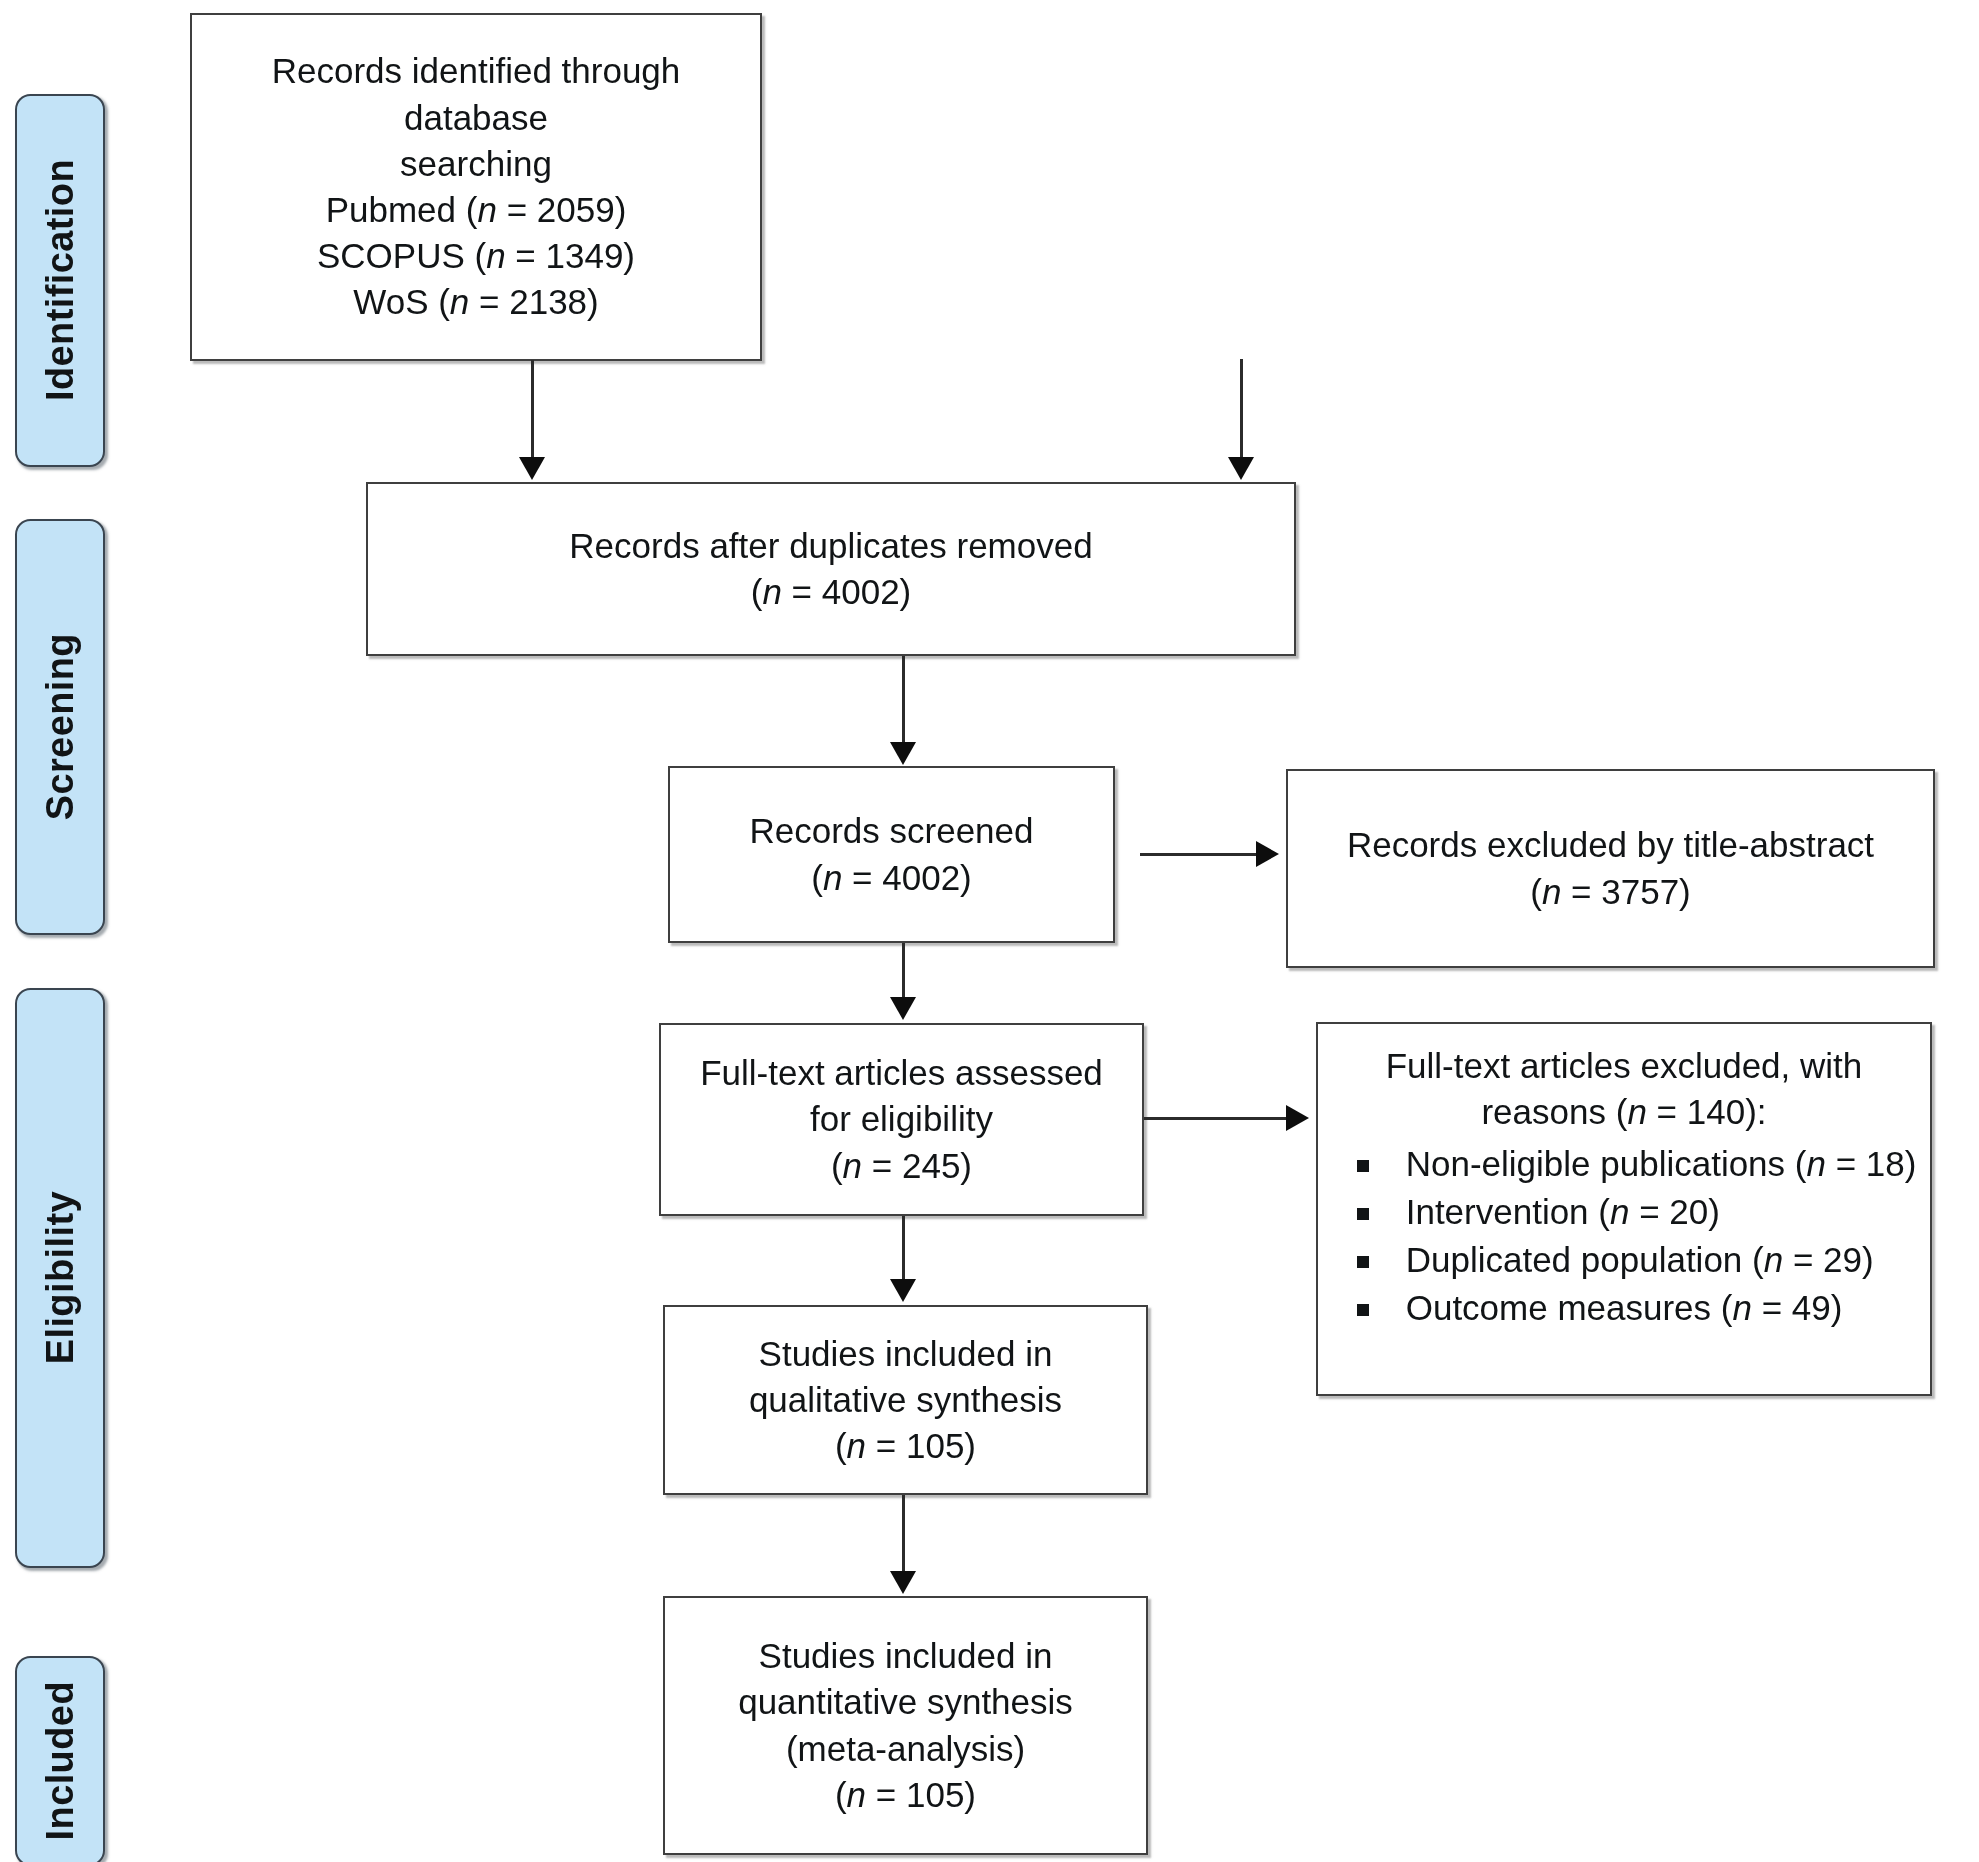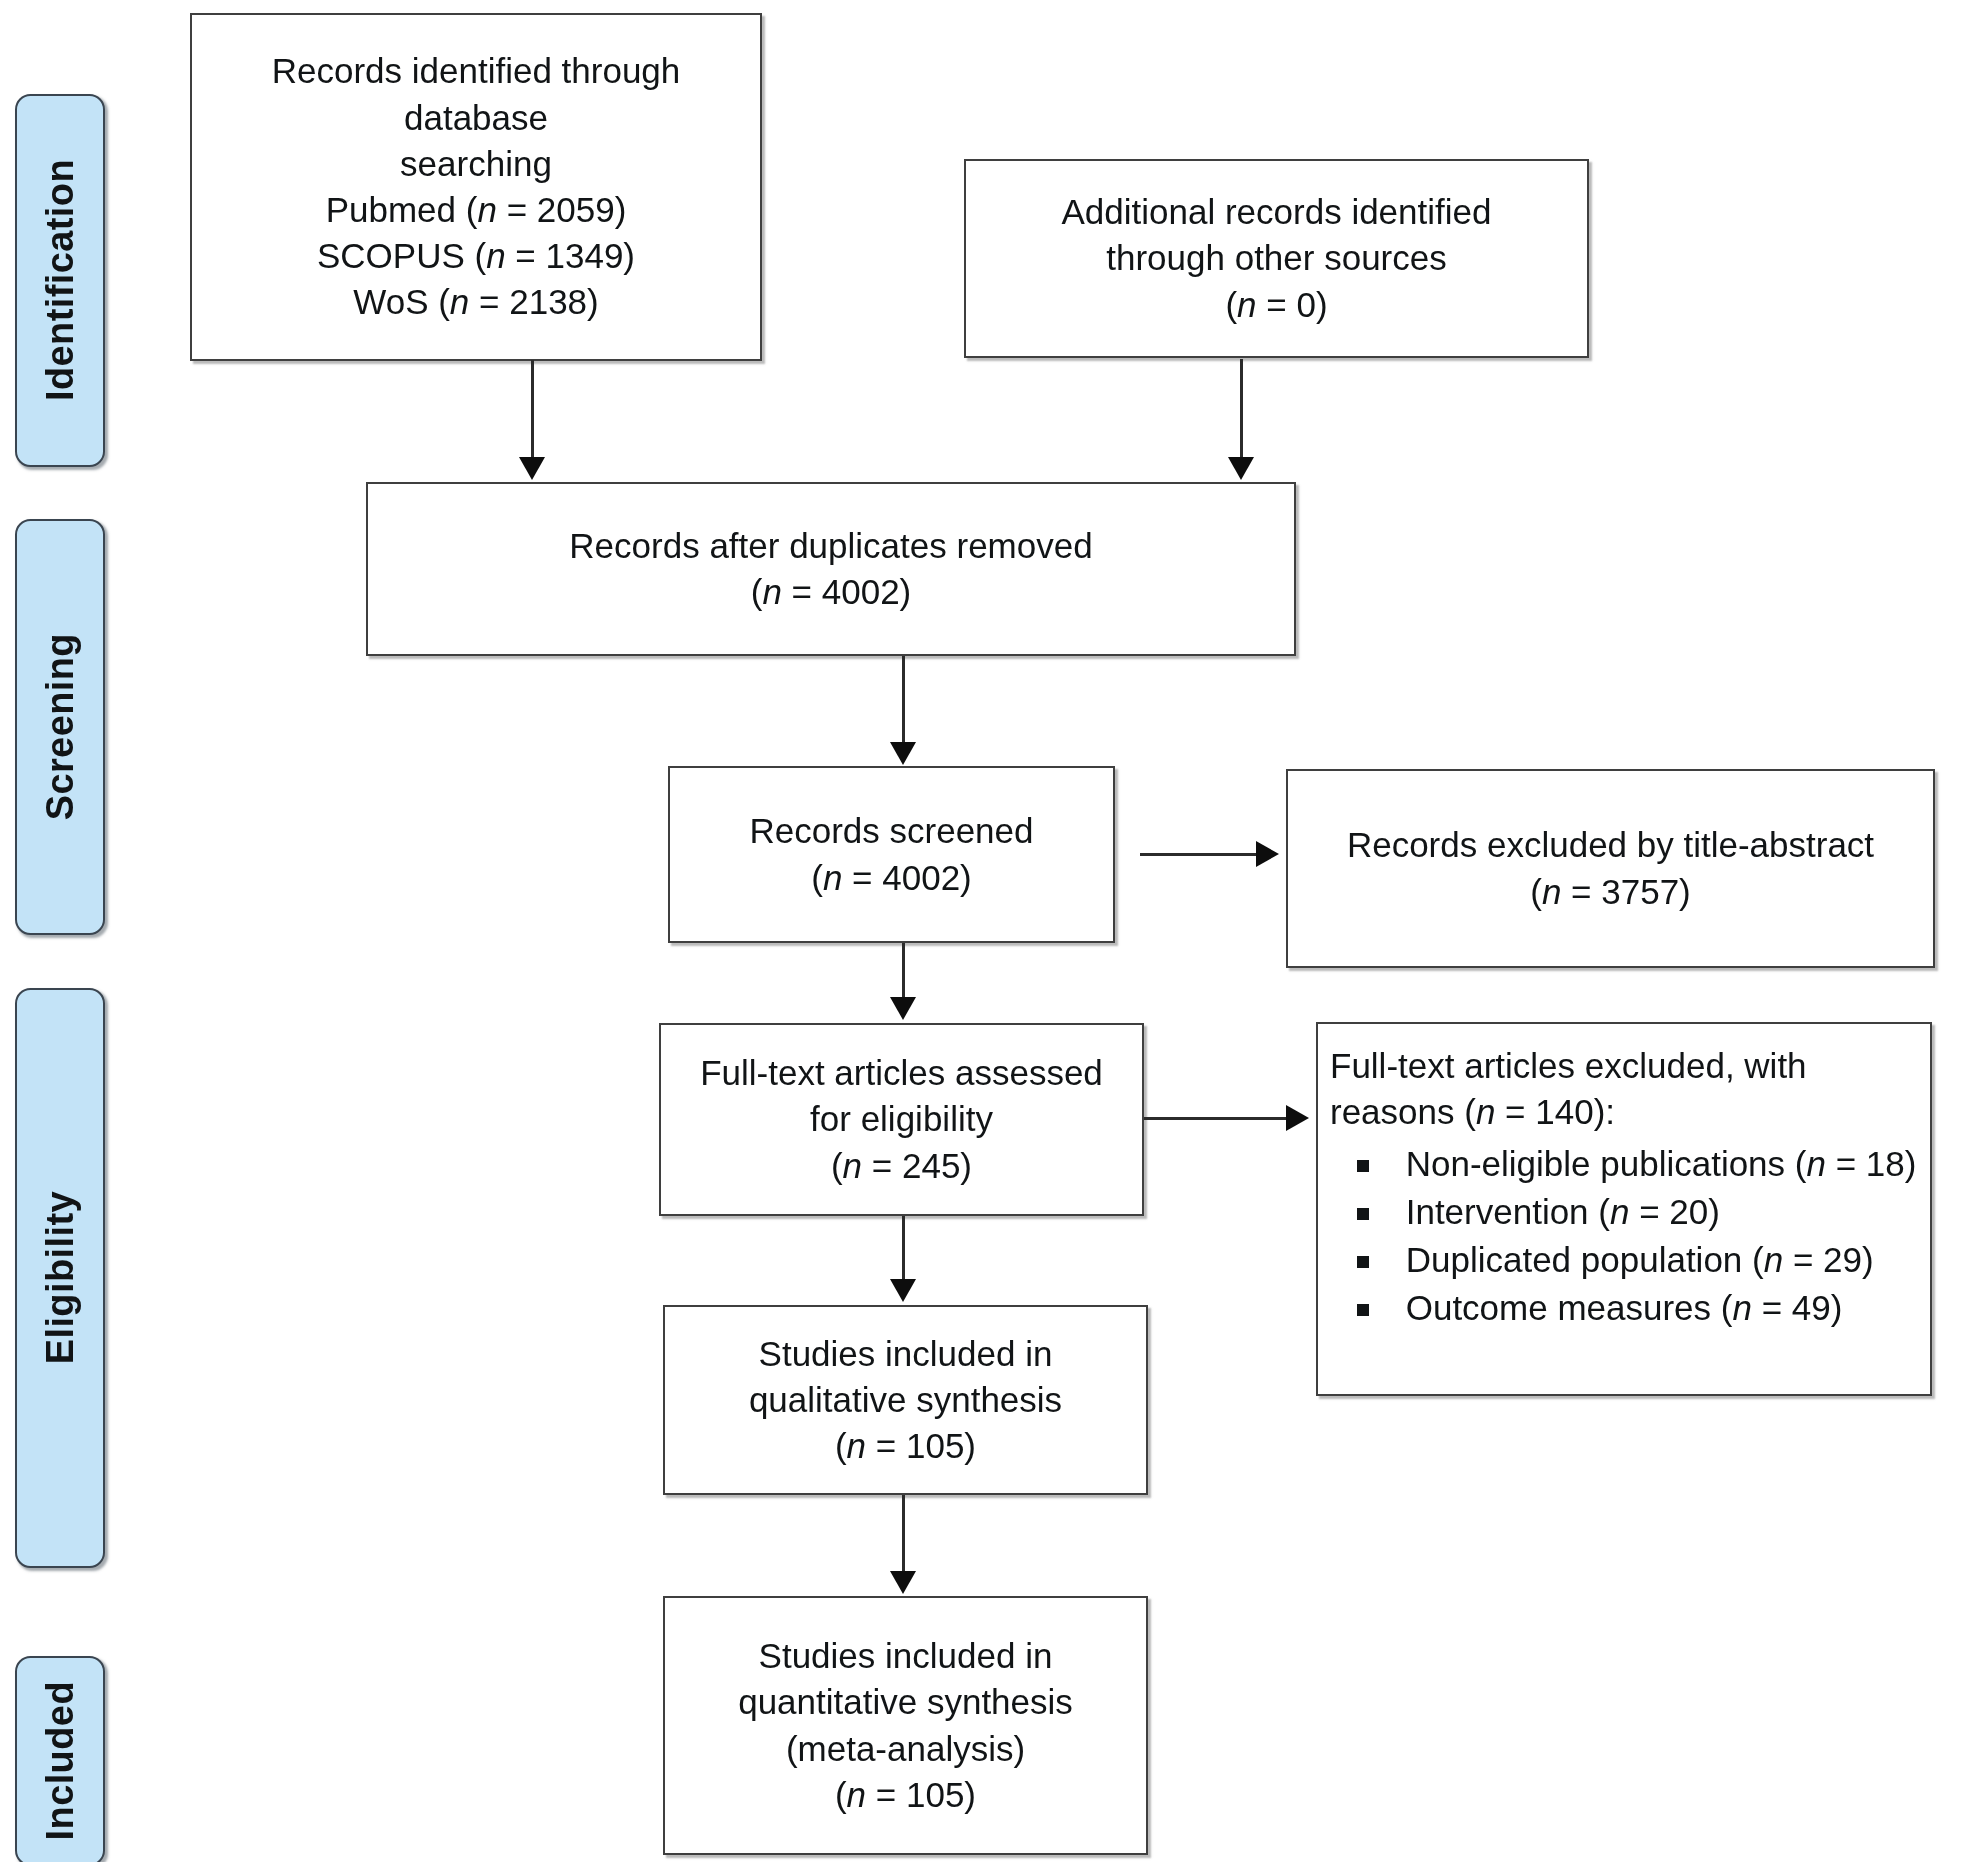--- a/index.html
+++ b/index.html
@@ -74,20 +74,21 @@
   #box-excl-title   { left: 1286px; top: 769px;  width: 649px;  height: 199px; }
   #box-fulltext     { left: 659px;  top: 1023px; width: 485px;  height: 193px; }
   #box-excl-reasons { left: 1316px; top: 1022px; width: 616px;  height: 374px;
                       align-items: flex-start; padding-top: 19px; }
   #box-qualitative  { left: 663px;  top: 1305px; width: 485px;  height: 190px; }
   #box-quantitative { left: 663px;  top: 1596px; width: 485px;  height: 259px; }
 
   
   .reasons-wrap { width: 100%; }
   .reasons-head {
+    text-align: center;
     font-size: 35px;
     line-height: 1.3;
     color: #111416;
     margin-bottom: 3.4px;
     white-space: pre-line;
   }
   .reasons-list {
     list-style: none;
     margin: 7px;
     padding: 0 0 0 13.7px;
@@ -154,25 +155,20 @@
   </div>
 
   <div class="fbox" id="box-database">
     <div class="txt">Records identified through database
 searching
 Pubmed (<i class="it">n</i> = 2059)
 SCOPUS (<i class="it">n</i> = 1349)
 WoS (<i class="it">n</i> = 2138)</div>
   </div>
 
-  <div class="fbox" id="box-additional">
-    <div class="txt">Additional records identified
-through other sources
-(<i class="it">n</i> = 0)</div>
-  </div>
 
   <div class="fbox" id="box-duplicates">
     <div class="txt">Records after duplicates removed
 (<i class="it">n</i> = 4002)</div>
   </div>
 
   <div class="fbox" id="box-screened">
     <div class="txt">Records screened
 (<i class="it">n</i> = 4002)</div>
   </div>

